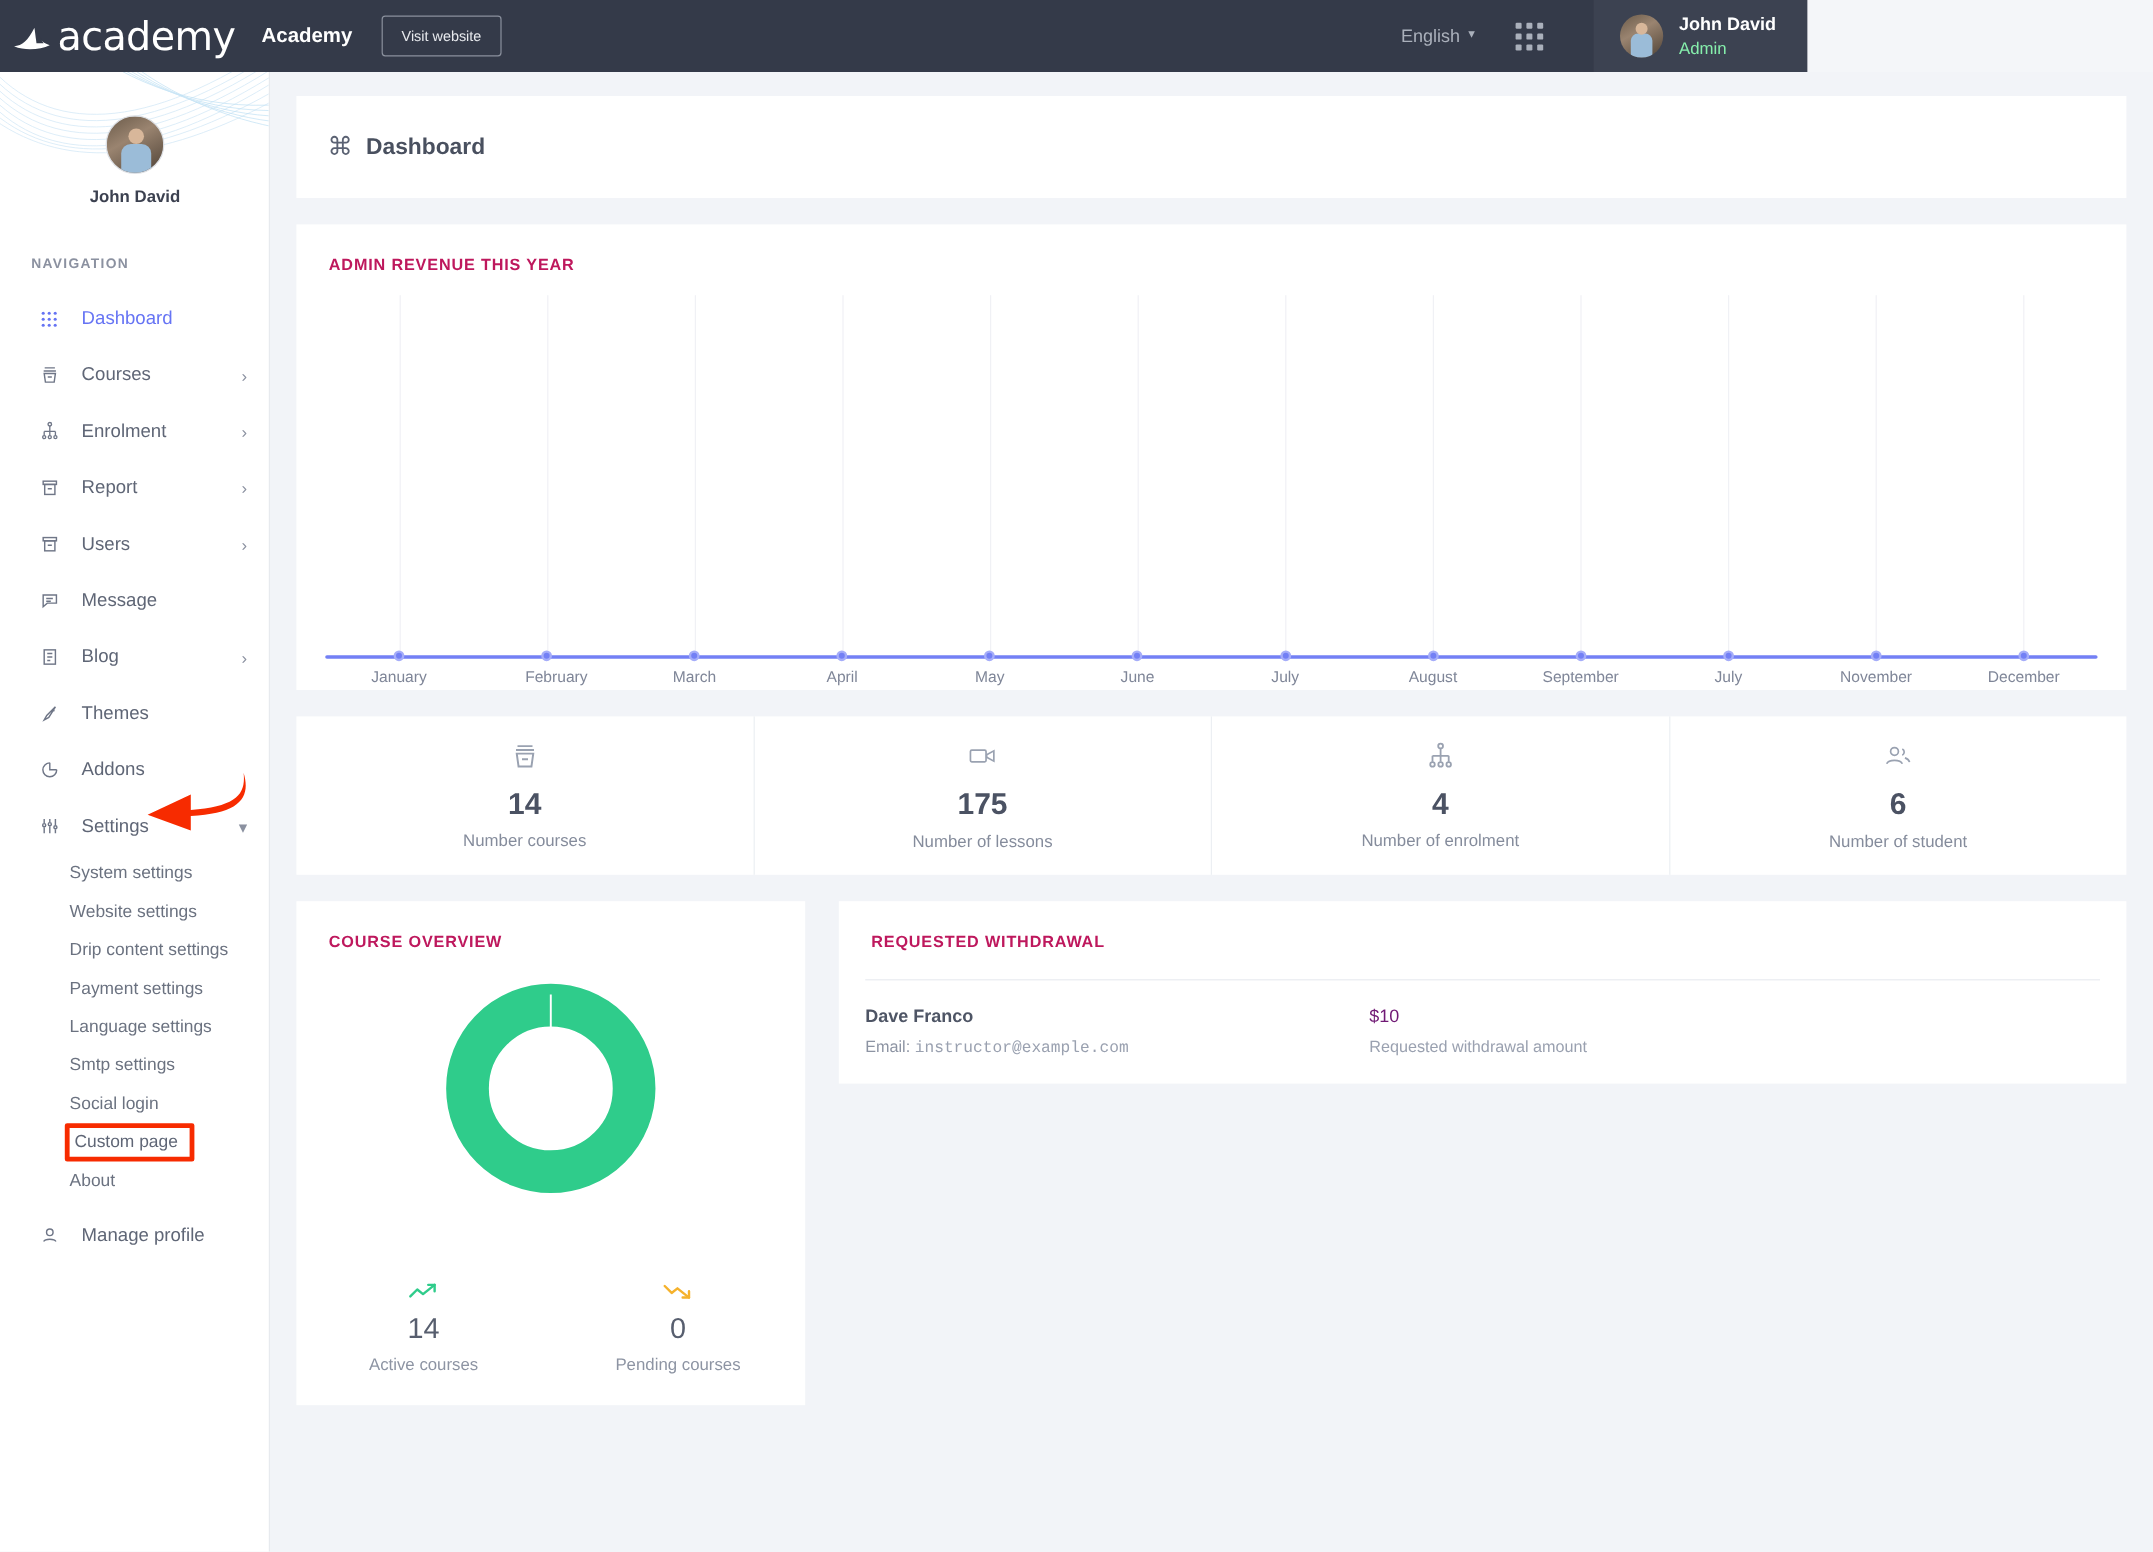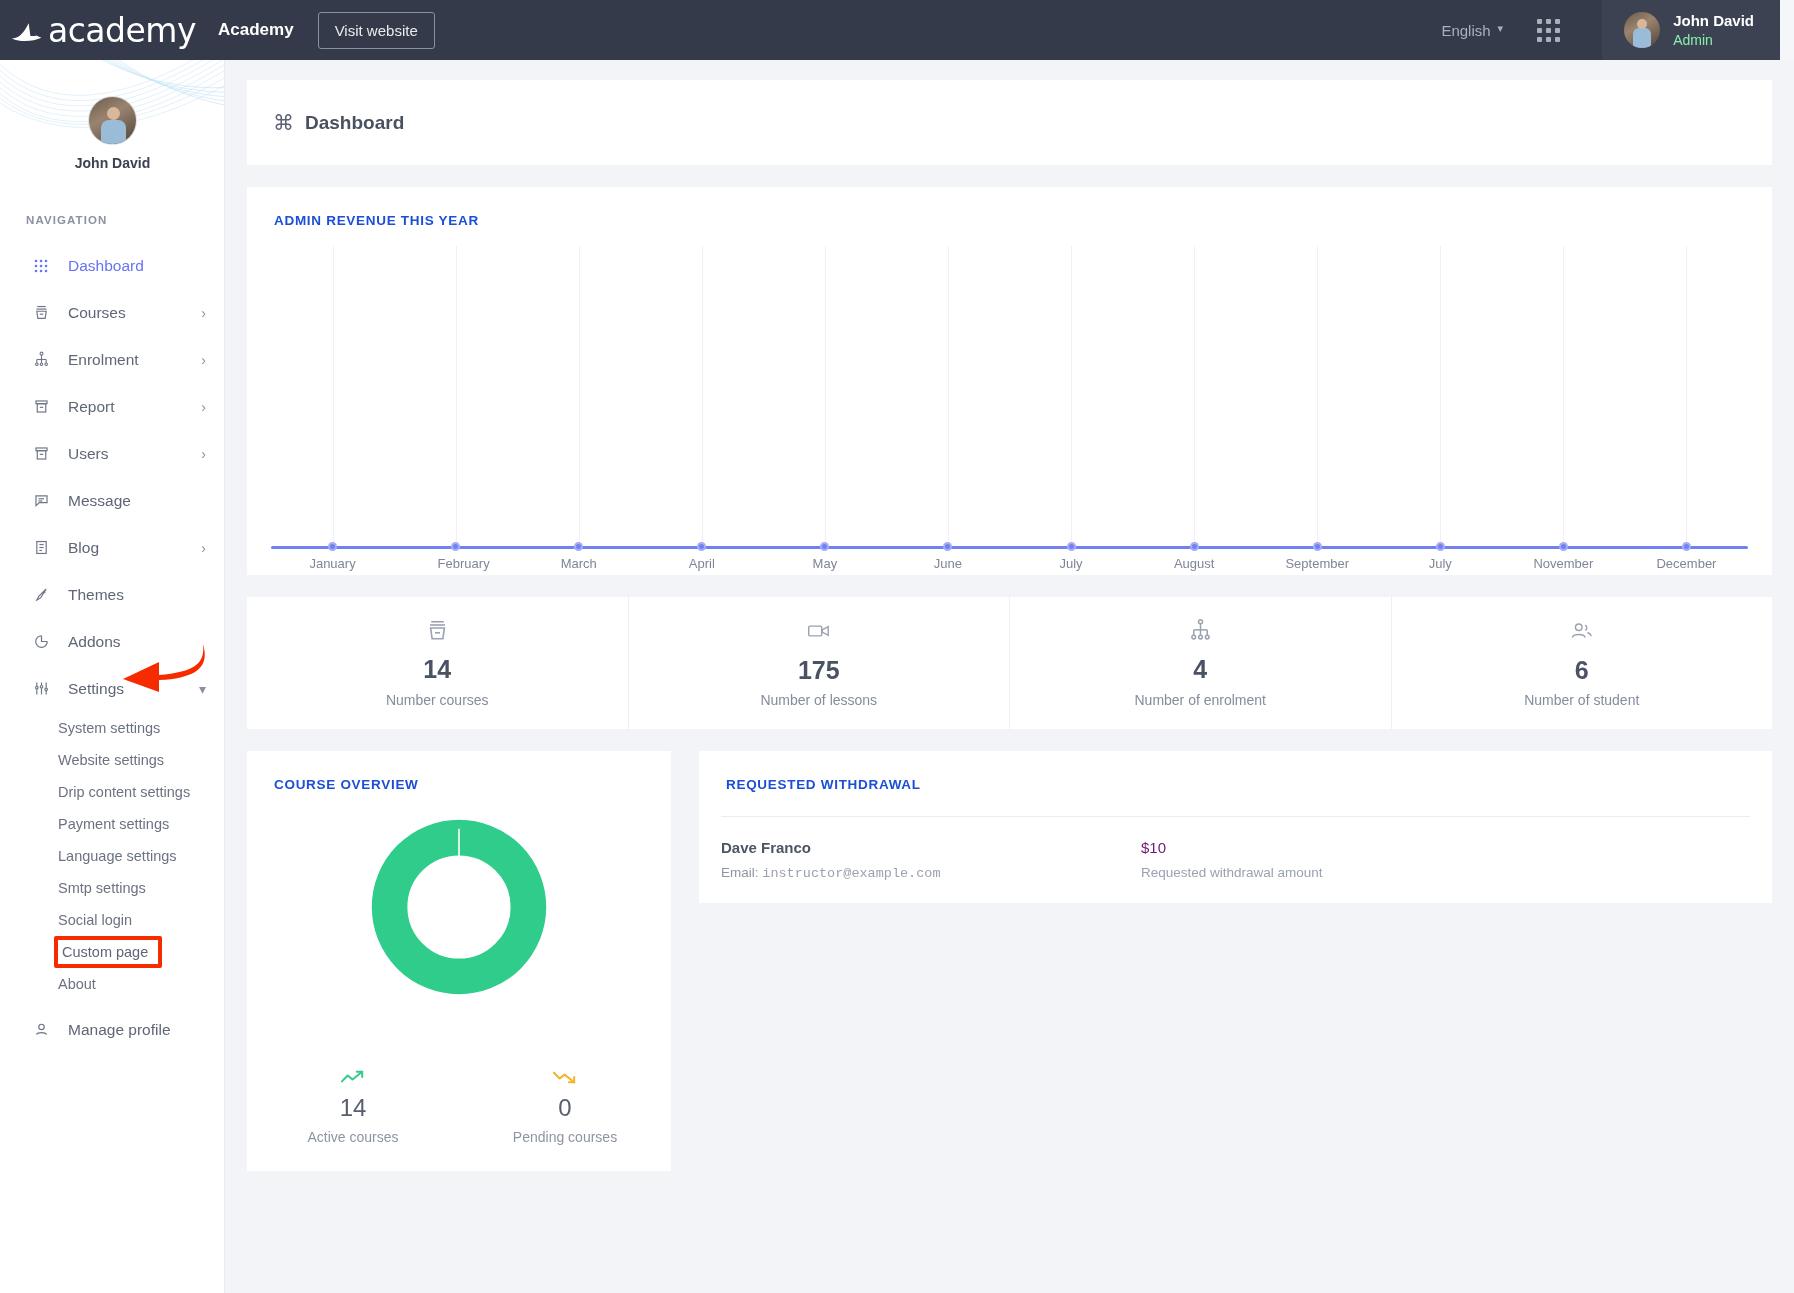--- a/index.html
+++ b/index.html
@@ -8,21 +8,21 @@
     height: 1293px;
     overflow: hidden;
     background: #f4f6f9;
     font-family: "Liberation Sans", sans-serif;
     -webkit-font-smoothing: antialiased;
   }
 
   
   .topbar {
     position: absolute; top: 0; left: 0;
-    width: 1780px; height: 60px;
+    width: 1506px; height: 60px;
     background: #343a49;
     display: flex; align-items: center;
     z-index: 30;
   }
   .brand-logo {
     display: flex; align-items: center;
     margin-left: 10px;
     color: #ffffff;
   }
   .brand-mark { width: 34px; height: 34px; margin-right: 4px; }
@@ -33,21 +33,21 @@
   }
   .brand-name {
     margin-left: 22px;
     color: #fff; font-size: 17px; font-weight: bold;
   }
   .visit-btn {
     margin-left: 24px;
     border: 1px solid #8a909d;
     background: transparent;
     color: #e8eaee;
-    font-size: 15px;
+    font-size: 12px;
     padding: 9px 16px;
     border-radius: 3px;
     cursor: pointer;
     font-family: "Liberation Sans", sans-serif;
   }
   .topbar-right {
     margin-left: auto; display: flex; align-items: center; height: 60px;
   }
   .lang-select {
     color: #aab0bb; font-size: 15px;
@@ -162,21 +162,21 @@
   .page-head {
     height: 85px; margin: 20px 22px 0 22px;
     display: flex; align-items: center; padding-left: 26px;
   }
   .page-head .cmd { font-size: 21px; color:#5b6273; margin-right: 11px; }
   .page-title { font-size: 19px; font-weight: bold; color:#49505f; }
 
   .chart-card { margin: 22px 22px 0 22px; padding: 26px 0 0 0; height: 388px; position: relative; }
   .sec-title {
     font-size: 13.5px; font-weight: bold; letter-spacing: 0.7px;
-    color: #1d4ed8; padding-left: 27px;
+    color: #be185d; padding-left: 27px;
   }
   .plot { position: relative; height: 300px; margin: 18px 24px 0 24px; }
   .vgrid { position: absolute; top: 0; bottom: 0; width: 1px; background: #f0f1f5; }
   .series-line { position: absolute; left: 0; right: 0; height: 3px; background: #7380f5; border-radius: 2px; }
   .dot {
     position: absolute; width: 9px; height: 9px; border-radius: 50%;
     background: #7380f5; border: 2px solid #a5adf9; margin-left: -4.5px; margin-top: -4.5px;
   }
   .xlabels { position: relative; height: 30px; margin: 10px 24px 0 24px; }
   .xlabel {

